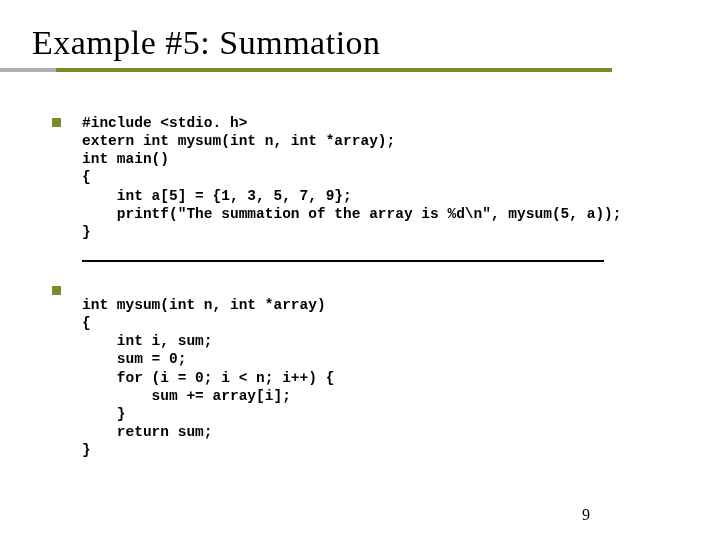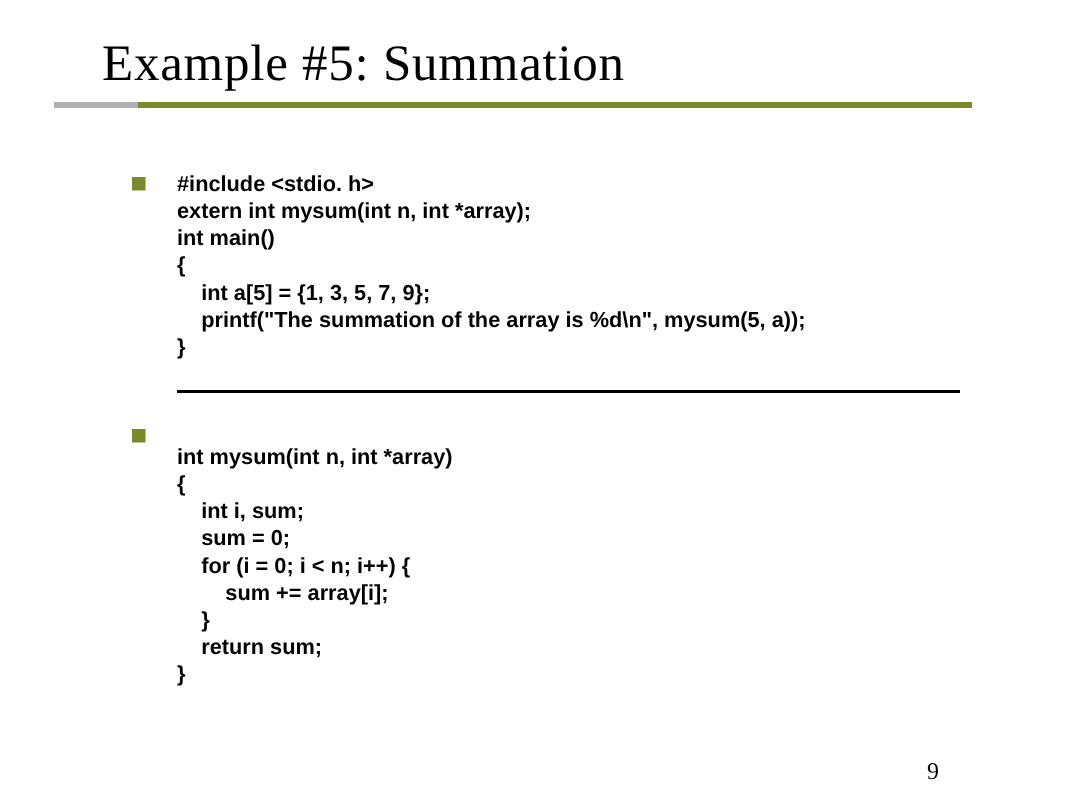--- a/index.html
+++ b/index.html
@@ -10,21 +10,20 @@
     background: #ffffff;
     font-family: "Times New Roman", Times, serif;
     color: #000;
     overflow: hidden;
   }
   .slide {
     position: relative;
     width: 612px;
     height: 540px;
     box-sizing: border-box;
-    margin-left: 36px;
   }
   .title-wrap {
     position: absolute;
     left: 32px;
     top: 24px;
     right: 24px;
   }
   .title {
     font-size: 34px;
     font-weight: normal;
@@ -58,21 +57,21 @@
     height: 9px;
     background: #7a8a2a;
   }
   .content {
     position: absolute;
     left: 82px;
     right: 24px;
   }
   pre.code {
     margin: 0;
-    font-family: Liberation Sans, sans-serif;
+    font-family: Liberation Mono, monospace;
     font-size: 14.5px;
     line-height: 1.25;
     font-weight: bold;
     white-space: pre;
   }
   .divider {
     position: absolute;
     left: 82px;
     right: 8px;
     height: 2px;

